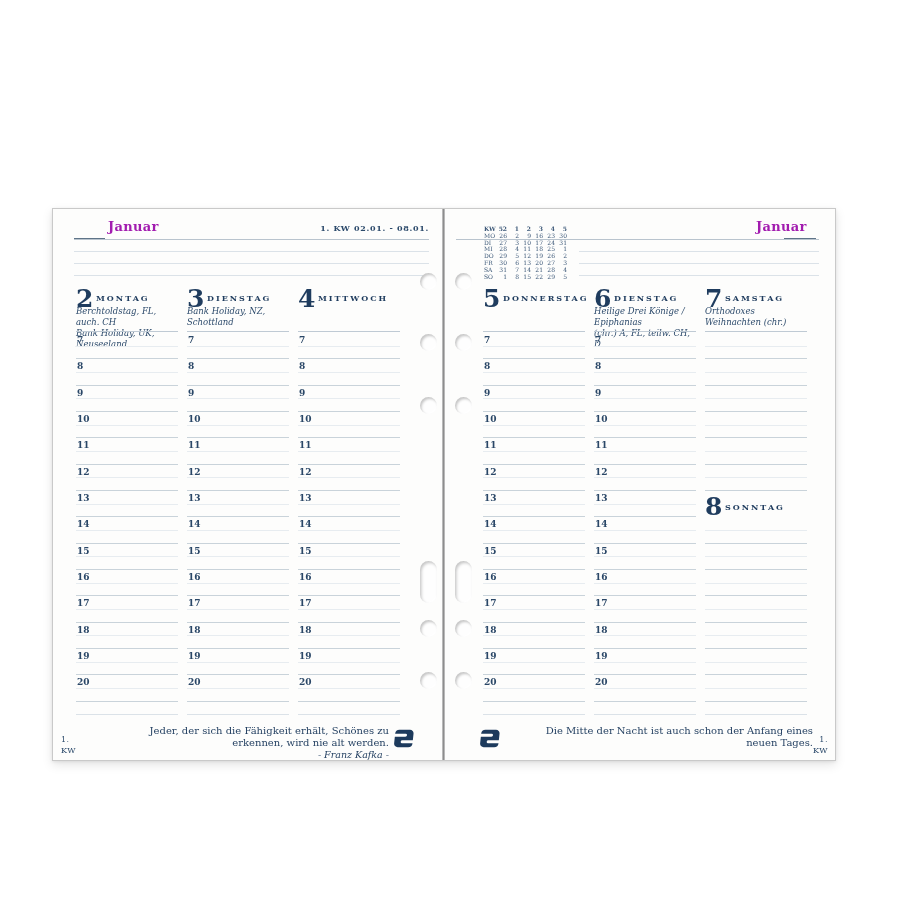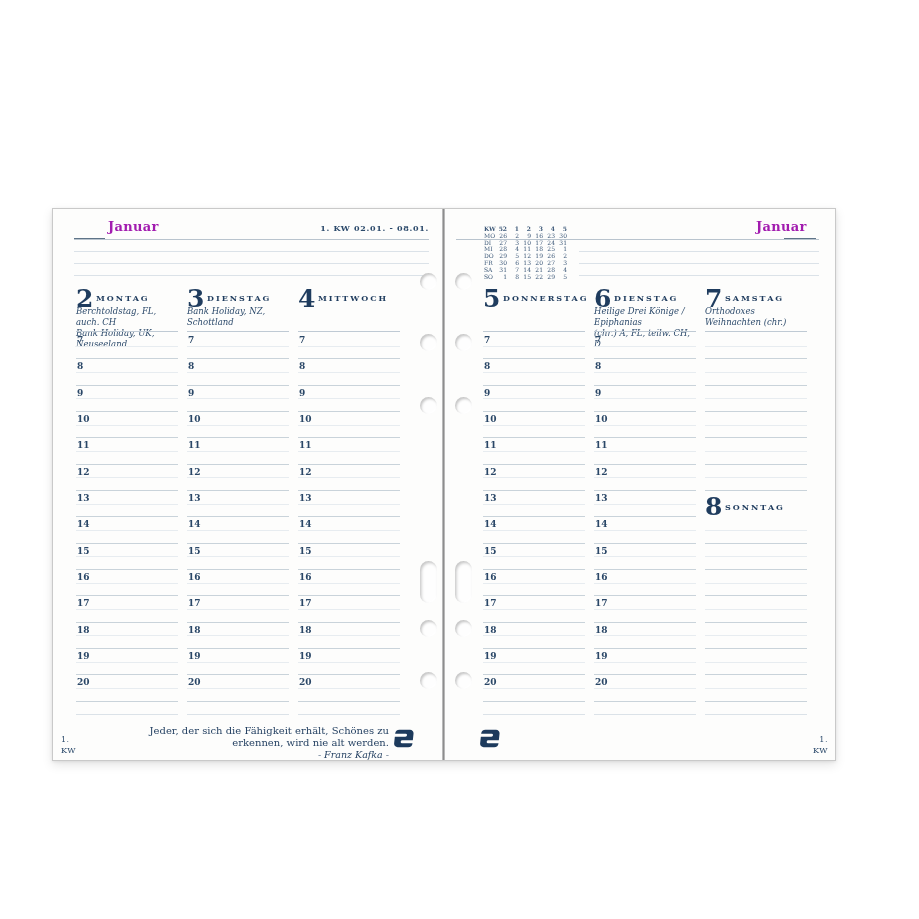--- a/index.html
+++ b/index.html
@@ -482,20 +482,21 @@
     </div>
 
     <svg class="logo logo-right" viewBox="0 0 24 24">
       <g transform="skewX(-6) translate(2,0)">
         <rect x="0" y="2" width="21" height="20" rx="4.5" fill="#1d3a5c"></rect>
         <path d="M-1 8.2 H12" stroke="#fdfdfc" stroke-width="3.4" stroke-linecap="round"></path>
         <path d="M22 15.8 H9" stroke="#fdfdfc" stroke-width="3.4" stroke-linecap="round"></path>
       </g>
     </svg>
     <div class="quote quote-right">
+      <div class="quote-text">Die Mitte der Nacht ist auch schon der Anfang eines neuen Tages.</div>
     </div>
     <div class="corner-week corner-right">
       <div>1.</div>
       <div>KW</div>
     </div>
   </div>
 
   <div class="gutter"></div>
 
   <div class="hole" style="left:367px; top:64px"></div>

